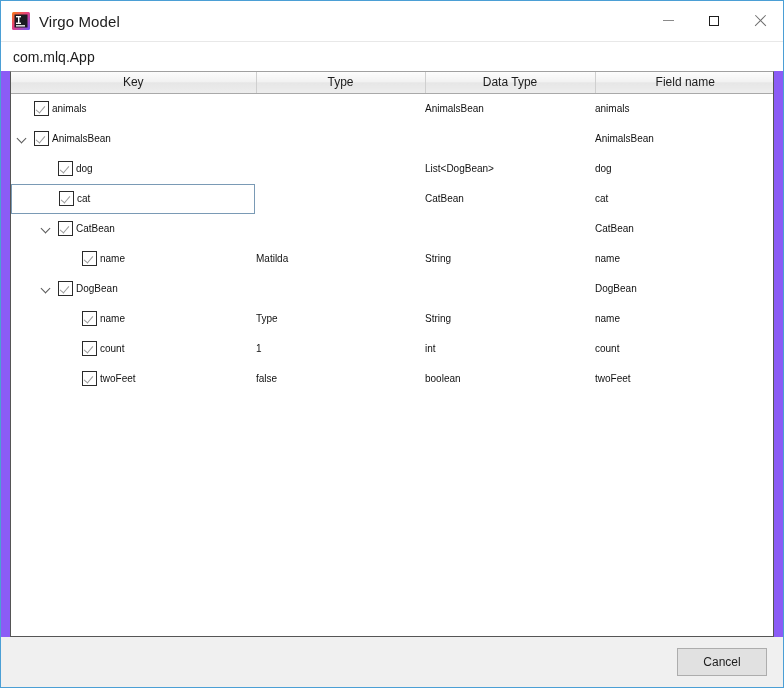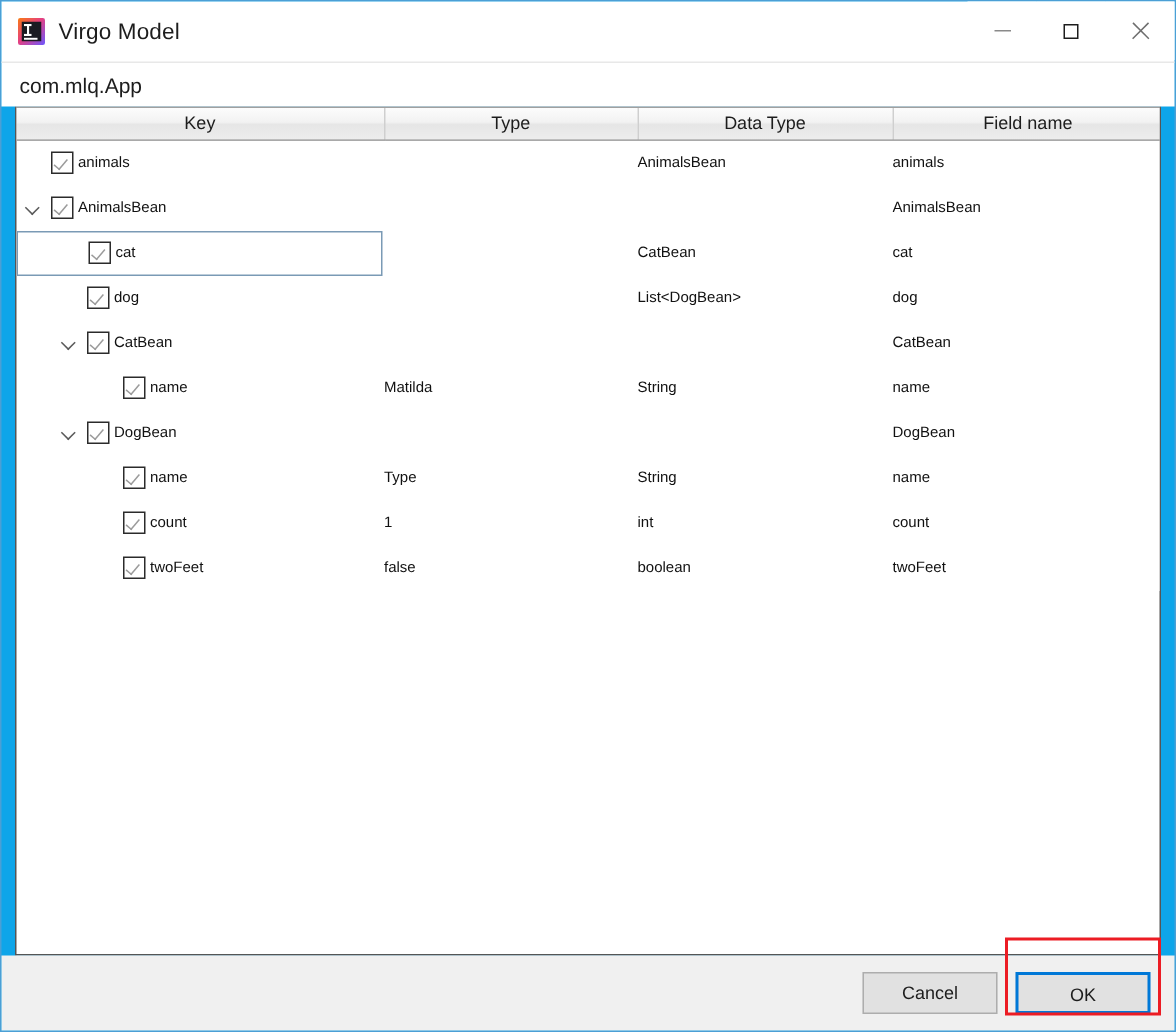--- a/index.html
+++ b/index.html
@@ -11,21 +11,21 @@
     background: #ffffff;
     font-family: "Liberation Sans", sans-serif;
   }
 
   .window {
     position: relative;
     width: 784px;
     height: 688px;
     box-sizing: border-box;
     border: 1px solid #4b9fd5;
-    background: #0ea5e9;
+    background: #8b5cf6;
     display: flex;
     flex-direction: column;
   }
 
   
   .titlebar {
     height: 40px;
     min-height: 40px;
     display: flex;
     align-items: center;
@@ -325,41 +325,41 @@
                 <span class="cbox checked"></span>
                 <span class="key-label">AnimalsBean</span>
               </div>
             </td>
             <td class="cell-value"></td>
             <td class="cell-type"></td>
             <td class="cell-field">AnimalsBean</td>
           </tr>
           <tr>
             <td class="cell-key">
+              <div class="key-inner">
+                <span style="display: inline-block; flex: 0 0 auto; width: 47px;"></span>
+                <span class="cbox checked"></span>
+                <span class="key-label">dog</span>
+              </div>
+            </td>
+            <td class="cell-value"></td>
+            <td class="cell-type">List&lt;DogBean&gt;</td>
+            <td class="cell-field">dog</td>
+          </tr>
+          <tr>
+            <td class="cell-key">
               <div class="key-inner selected">
                 <span style="display: inline-block; flex: 0 0 auto; width: 47px;"></span>
                 <span class="cbox checked"></span>
                 <span class="key-label">cat</span>
               </div>
             </td>
             <td class="cell-value"></td>
             <td class="cell-type">CatBean</td>
             <td class="cell-field">cat</td>
-          </tr>
-          <tr>
-            <td class="cell-key">
-              <div class="key-inner">
-                <span style="display: inline-block; flex: 0 0 auto; width: 47px;"></span>
-                <span class="cbox checked"></span>
-                <span class="key-label">dog</span>
-              </div>
-            </td>
-            <td class="cell-value"></td>
-            <td class="cell-type">List&lt;DogBean&gt;</td>
-            <td class="cell-field">dog</td>
           </tr>
           <tr>
             <td class="cell-key">
               <div class="key-inner">
                 <span style="display: inline-block; flex: 0 0 auto; width: 29px;"></span>
                 <span class="twisty open"></span>
                 <span class="cbox checked"></span>
                 <span class="key-label">CatBean</span>
               </div>
             </td>
@@ -427,19 +427,15 @@
             <td class="cell-value">false</td>
             <td class="cell-type">boolean</td>
             <td class="cell-field">twoFeet</td>
           </tr>
         </tbody>
     </table>
   </div>
 
   <div class="footer">
     <button class="btn">Cancel</button>
-    <span class="btn-ok-holder">
-      <span class="annot-box"></span>
-      <button class="btn default">OK</button>
-    </span>
   </div>
 
 </div>
 
 </body></html>

